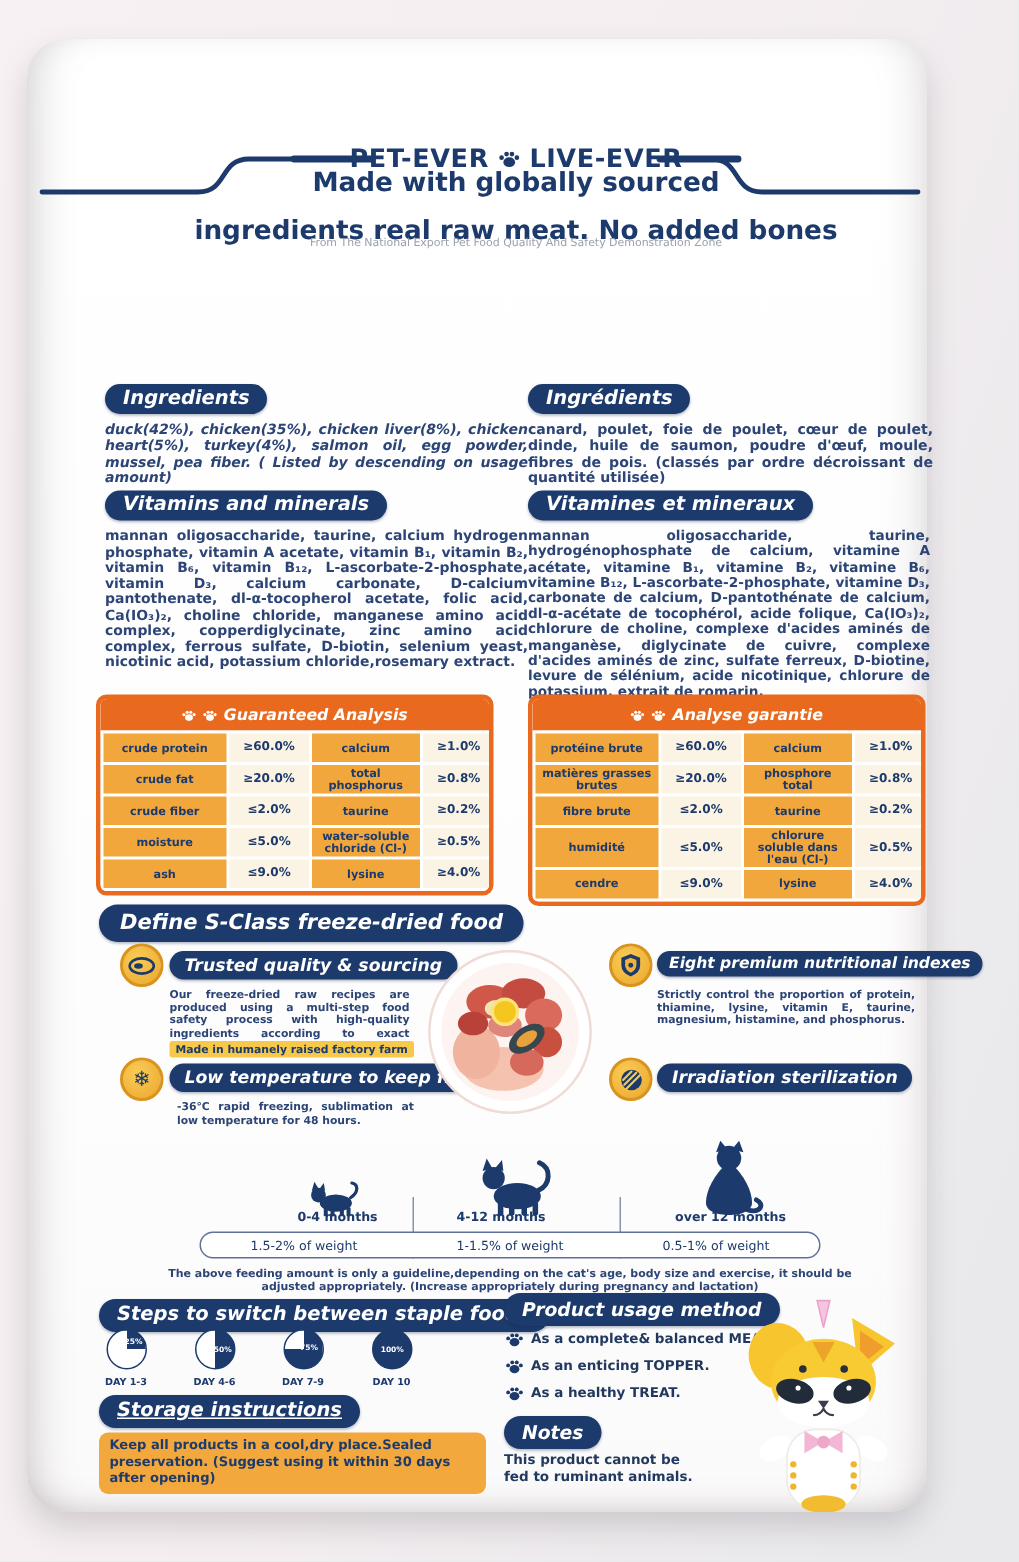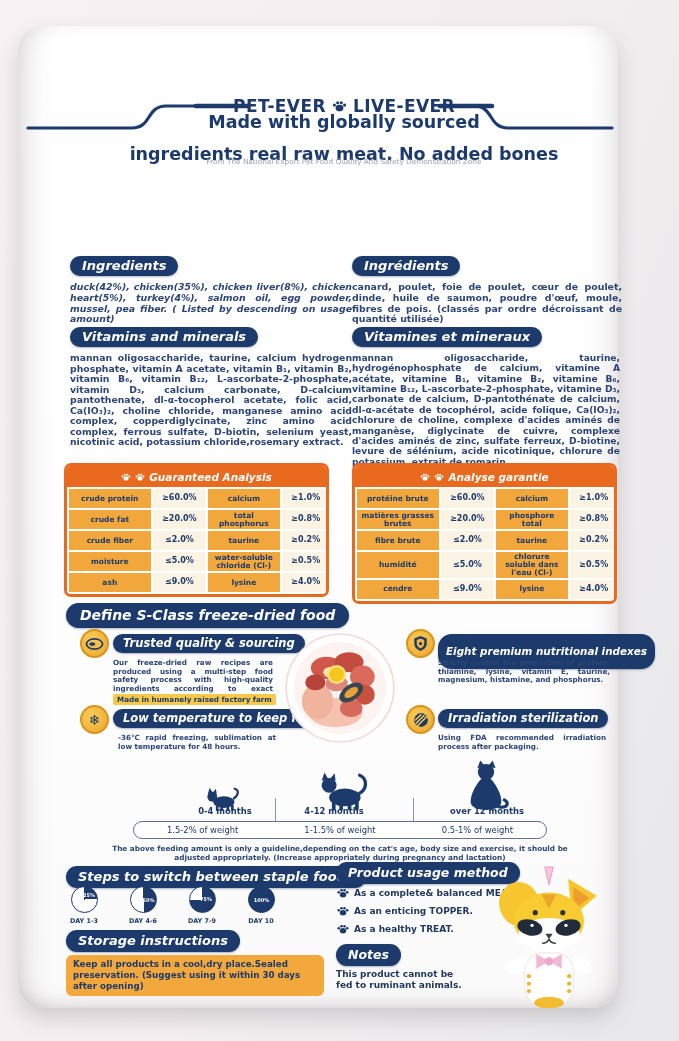--- a/index.html
+++ b/index.html
@@ -204,31 +204,30 @@
     </g>
   </svg>
 
   <div class="fcirc" style="left:406px;top:629px;">
     <svg width="15" height="17" viewBox="0 0 24 26">
       <path d="M12,1 L22,5 V13 Q22,21 12,25 Q2,21 2,13 V5 Z" fill="#1c3a6b"></path>
       <path d="M12,5 L18,7.5 V13 Q18,18 12,21 Q6,18 6,13 V7.5 Z" fill="#f0b43c"></path>
       <circle cx="12" cy="13" r="2.6" fill="#1c3a6b"></circle>
     </svg>
   </div>
-  <span class="pill abs ftitle" style="left:438px;top:634px;font-size:10.4px;padding:12px 8px;">Eight premium nutritional indexes</span>
+  <span class="pill abs ftitle" style="left:438px;top:634px;font-size:10.4px;padding:3px 8px;">Eight premium nutritional indexes</span>
   <div class="abs fbody" style="left:438px;top:659px;width:172px;">Strictly control the proportion of protein, thiamine, lysine, vitamin E, taurine, magnesium, histamine, and phosphorus.</div>
 
   <div class="fcirc" style="left:406px;top:705px;">
     <svg width="16" height="16" viewBox="0 0 20 20">
       <circle cx="10" cy="10" r="8.6" fill="#1c3a6b"></circle>
       <path d="M4,14 L14,4 M6,17 L17,6 M3,10 L10,3" stroke="#f8c94f" stroke-width="1.8" stroke-linecap="round"></path>
     </svg>
   </div>
   <span class="pill abs ftitle" style="left:438px;top:709px;">Irradiation sterilization</span>
-  <div class="abs fbody" style="left:438px;top:734px;width:168px;">Using FDA recommended irradiation process after packaging.</div>
 
 
   <svg class="abs" style="left:205px;top:786px;" width="36" height="25" viewBox="0 0 40 28" fill="#1c3a6b">
     <polygon points="3,9 5,2 8,7"></polygon>
       <polygon points="9,7 12,3 13,9"></polygon>
     <circle cx="8" cy="12" r="5.5"></circle>
     <ellipse cx="21" cy="18" rx="12" ry="6.5"></ellipse>
     <rect x="12" y="21" width="3" height="7" rx="1"></rect>
       <rect x="17" y="22" width="3" height="6" rx="1"></rect>
     <rect x="24" y="22" width="3" height="6" rx="1"></rect>
@@ -283,21 +282,21 @@
     <span class="pct" style="top:46%;left:64%;">75%</span>
   </div>
   <div class="pie p100" style="left:248px;top:886px;">
     <span class="pct" style="top:50%;left:50%;">100%</span>
   </div>
   <div class="day" style="left:56px;top:917px;">DAY 1-3</div>
   <div class="day" style="left:115px;top:917px;">DAY 4-6</div>
   <div class="day" style="left:174px;top:917px;">DAY 7-9</div>
   <div class="day" style="left:233px;top:917px;">DAY 10</div>
 
-  <span class="pill abs" style="left:66px;top:930px;font-size:13px;padding:4px 12px;">Storage instructions</span>
+  <span class="pill abs" style="left:66px;top:930px;font-size:13px;padding:4px 12px;text-decoration:underline;">Storage instructions</span>
   <div class="abs" style="left:66px;top:955px;width:258px;background:#f2a83c;border-radius:6px;padding:4px 7px;
        font-size:8.7px;font-weight:bold;color:#1c3a6b;line-height:1.25;">Keep all products in a cool,dry place.Sealed preservation. (Suggest using it within 30 days after opening)</div>
 
   <span class="pill abs" style="left:336px;top:862px;font-size:12.5px;padding:4px 12px;">Product usage method</span>
   <div class="usage-item" style="left:337px;top:888px;">
     <svg class="paw" width="12" height="10" viewBox="0 0 24 20">
         <use href="#paw"></use>
       </svg>
     <span>As a complete&amp; balanced MEAL.</span>
   </div>

